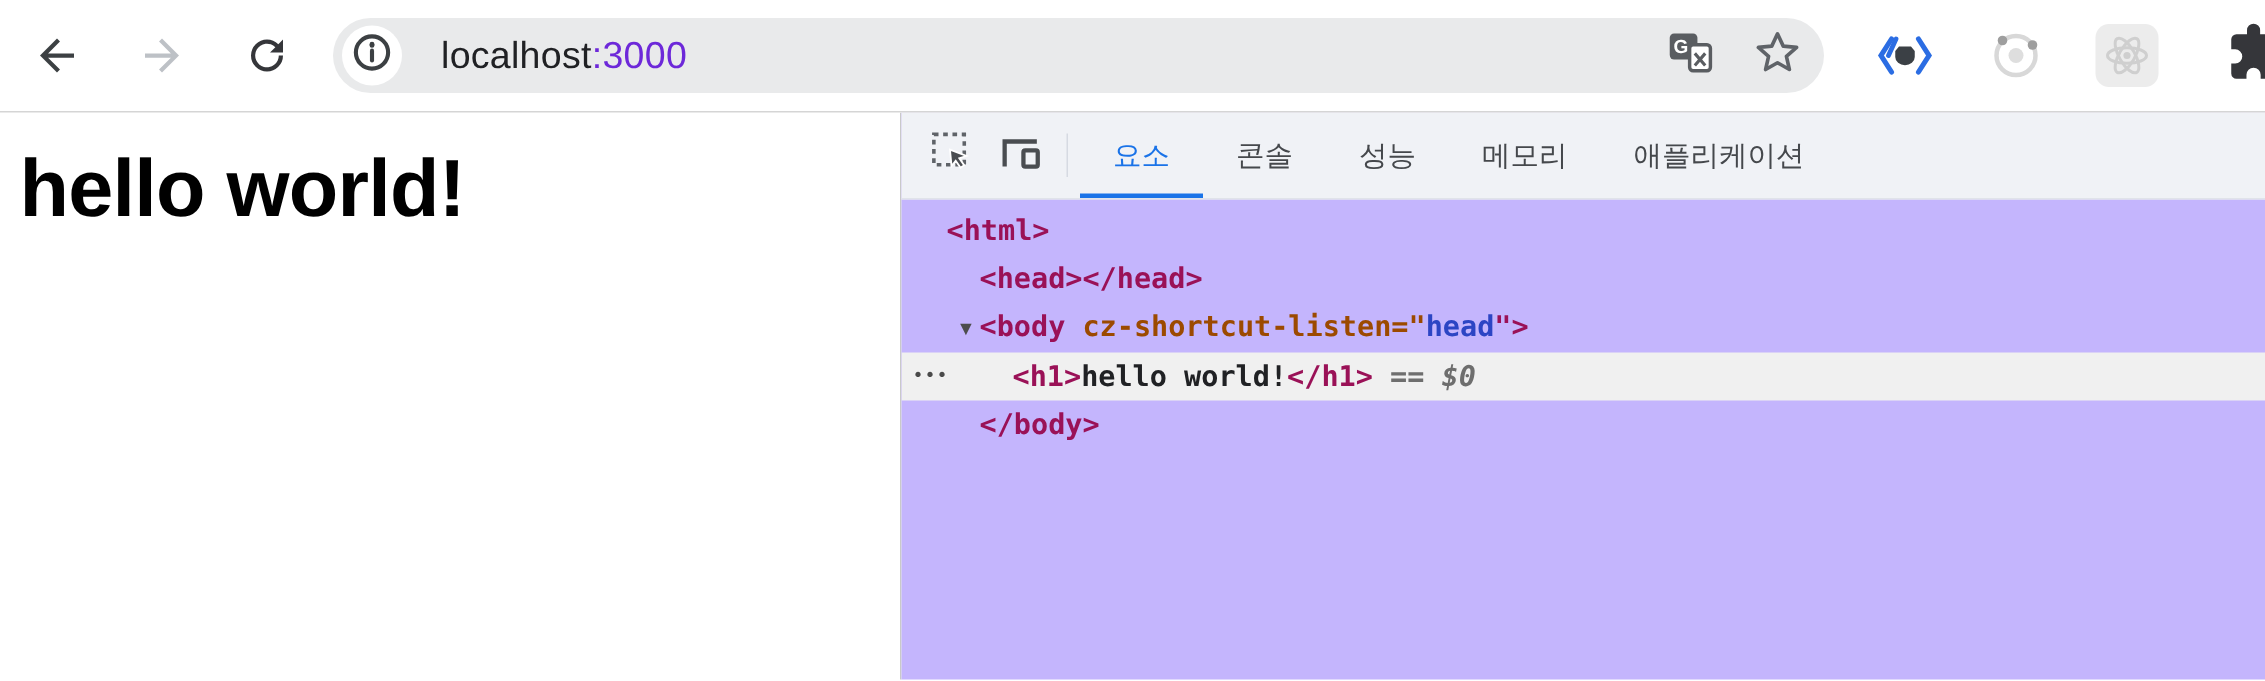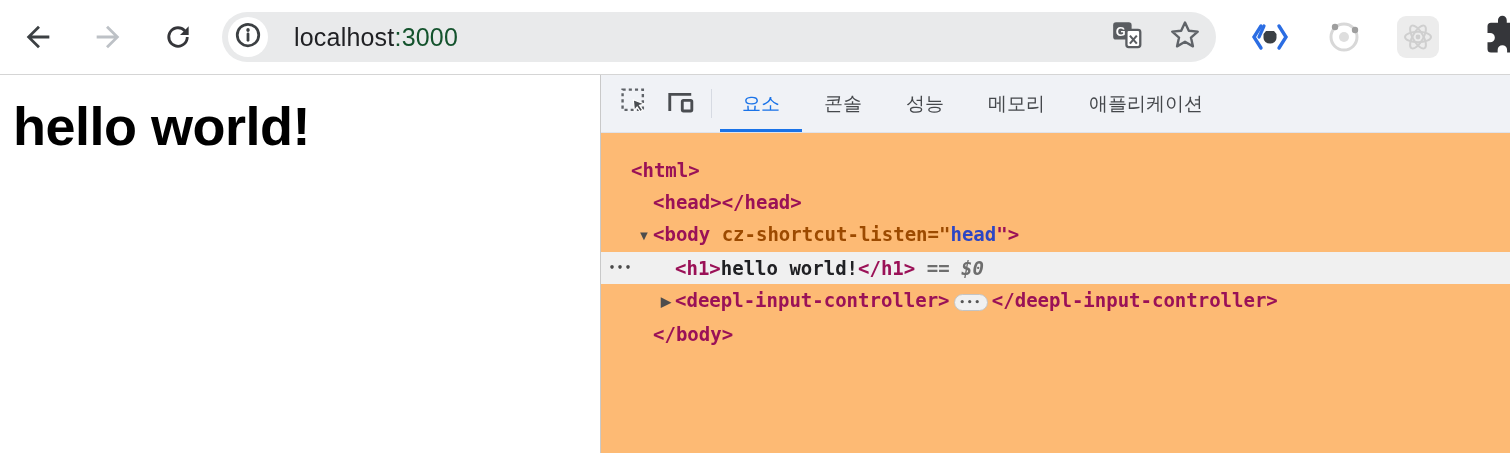--- a/index.html
+++ b/index.html
@@ -12,37 +12,37 @@
   .nav-btn { width: 52px; height: 52px; display: flex; align-items: center;
     justify-content: center; border-radius: 50%; flex: 0 0 auto; }
   .nav-btn svg { display: block; }
   .back-btn { margin-left: 12px; }
   .omnibox { margin-left: 18px; height: 50px; width: 1004px; background: #e9eaeb;
     border-radius: 25px; display: flex; align-items: center; padding: 0 14px 0 6px; }
   .site-info { width: 40px; height: 40px; background: #ffffff; border-radius: 50%;
     display: flex; align-items: center; justify-content: center; flex: 0 0 auto; }
   .url { margin-left: 26px; font-size: 25px; letter-spacing: .2px; color: #202124;
     flex: 1 1 auto; white-space: nowrap; }
-  .url .port { color: #14532d; }
+  .url .port { color: #6d28d9; }
   .omni-icons { display: flex; align-items: center; gap: 26px; }
   .ext-area { display: flex; align-items: center; gap: 30px; margin-left: 32px; }
   .ext-btn { width: 44px; height: 44px; display: flex; align-items: center;
     justify-content: center; flex: 0 0 auto; }
   .react-tile { width: 42px; height: 42px; border-radius: 9px; background: #ececec;
     display: flex; align-items: center; justify-content: center; }
   .puzzle-wrap { margin-left: 14px; width: 26px; overflow: hidden; flex: 0 0 auto; }
 
   
   .content { display: flex; height: 378px; }
   .page-pane { width: 601px; background: #fff; border-right: 1px solid #c9c9c9; }
   .page-pane h1 { font-size: 54px; font-weight: bold; color: #000;
     margin: 20px 0 0 13px; letter-spacing: -0.5px; }
 
   
-  .devtools { flex: 1; background: #fdba74; display: flex; flex-direction: column; gap: 16px; }
+  .devtools { flex: 1; background: #c4b5fd; display: flex; flex-direction: column; }
   .dt-toolbar { height: 58px; background: #f0f2f6; border-bottom: 1px solid #e0e3ea;
     display: flex; align-items: stretch; flex: 0 0 auto; }
   .dt-iconbtn { width: 46px; display: flex; align-items: center; justify-content: center; }
   .dt-iconbtn:first-child { margin-left: 10px; }
   .dt-sep { width: 1px; background: #d6dae2; margin: 14px 8px; }
   .dt-tabs { display: flex; align-items: stretch; }
   .dt-tab { display: flex; align-items: center; padding: 0 22px; font-size: 19px;
     color: #45484c; border-bottom: 3px solid transparent; border-top: 3px solid transparent;
     white-space: nowrap; }
   .dt-tab.active { color: #1a73e8; border-bottom-color: #1a73e8; }
@@ -198,21 +198,18 @@
       </div>
       <div class="row ind1">
         <span class="tag">&lt;head&gt;&lt;/head&gt;</span>
       </div>
       <div class="row ind1">
         <span class="tree-arrow">▼</span><span class="tag">&lt;body </span><span class="attr">cz-shortcut-listen</span><span class="attr">="</span><span class="aval">head</span><span class="tag">"&gt;</span>
       </div>
       <div class="row ind2 selected">
         <span class="gutter-dots">•••</span><span class="tag">&lt;h1&gt;</span><span>hello world!</span><span class="tag">&lt;/h1&gt;</span><span class="eq-hint"> == </span><span class="dollar0">$0</span>
       </div>
-      <div class="row ind2">
-        <span class="tree-arrow">▶</span><span class="tag">&lt;deepl-input-controller&gt;</span><span class="dots-badge">•••</span><span class="tag">&lt;/deepl-input-controller&gt;</span>
-      </div>
       <div class="row ind1">
         <span class="tag">&lt;/body&gt;</span>
       </div>
     </div>
   </div>
 </div>
 
 </body></html>

